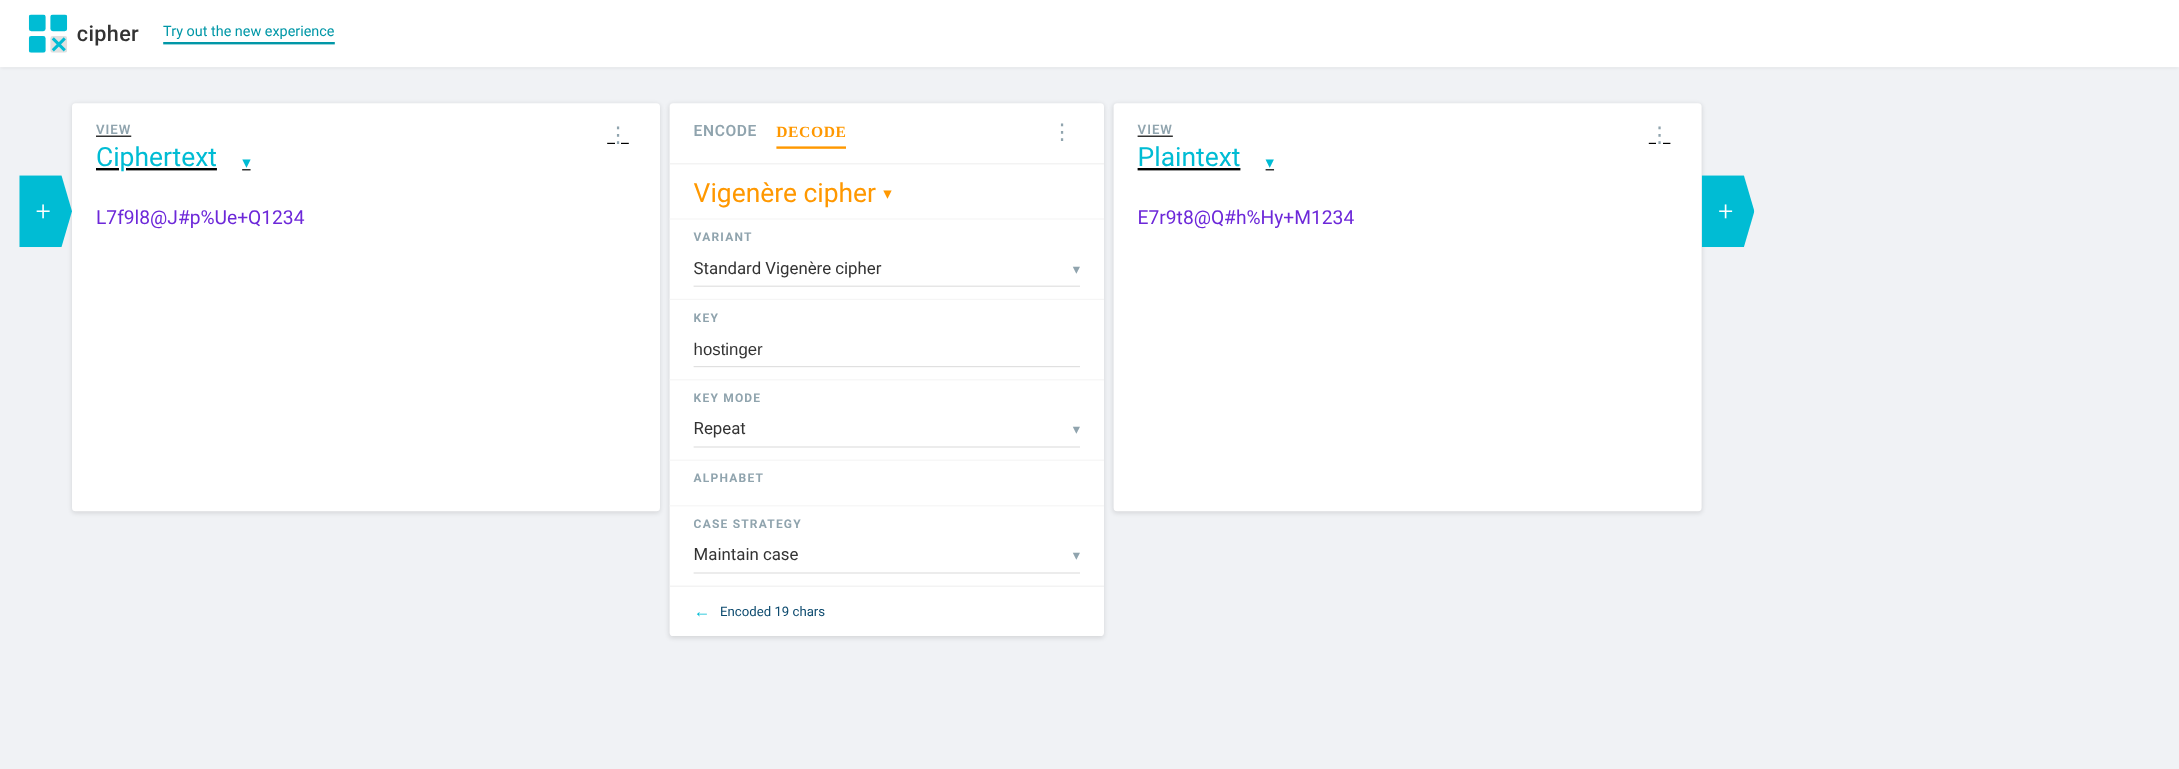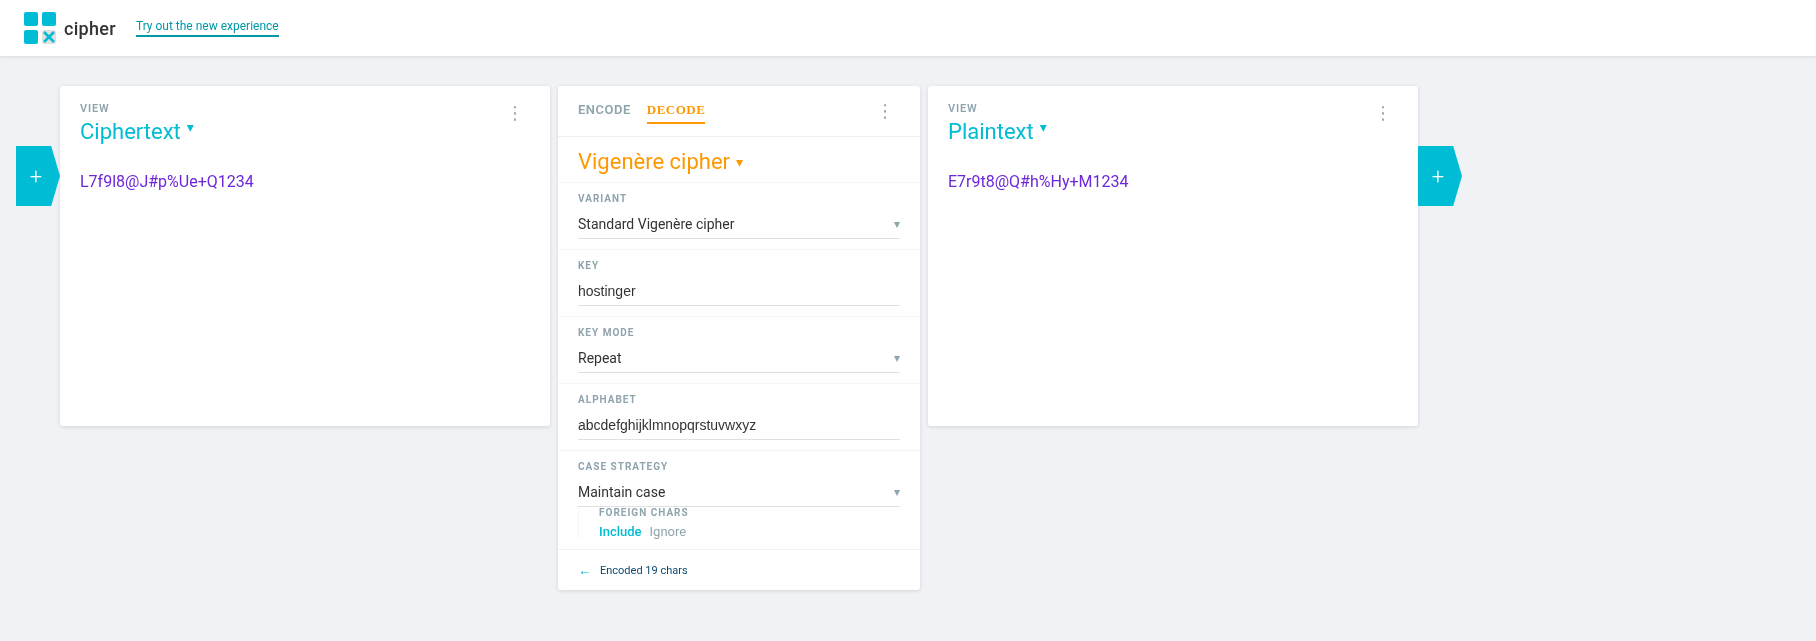--- a/index.html
+++ b/index.html
@@ -73,37 +73,38 @@
       flex-shrink: 0;
       overflow: hidden;
     }
 
     .panel-header {
       padding: 16px 20px 12px 20px;
       display: flex;
       justify-content: space-between;
       align-items: flex-start;
       border-bottom: none;
+      text-decoration: underline;
     }
     .panel-header-left {
       display: flex;
       flex-direction: column;
       gap: 4px;
     }
     .panel-section-label {
       font-size: 11px;
       font-weight: 600;
       color: #90a4ae;
       letter-spacing: 0.8px;
       text-transform: uppercase;
     }
     .panel-title-row {
       display: flex;
-      align-items: flex-start;
-      gap: 6px;
+      align-items: flex-end;
+      gap: 21px;
       cursor: pointer;
     }
     .panel-title {
       font-size: 22px;
       font-weight: 400;
       color: #00bcd4;
     }
     .panel-title-arrow {
       color: #00bcd4;
       font-size: 14px;
@@ -351,36 +352,28 @@
     <div class="field-group">
       <div class="field-label">KEY MODE</div>
       <div class="field-select select-row">
         <span>Repeat</span>
         <span class="field-select-chevron">▾</span>
       </div>
     </div>
 
     <div class="field-group">
       <div class="field-label">ALPHABET</div>
-      <input class="field-input" type="text" value="abcdefghijklmnopqrstuvwxyz" style="">
     </div>
 
     <div class="two-col-fields">
       <div class="col-field">
         <div class="field-label">CASE STRATEGY</div>
         <div class="field-select select-row">
           <span>Maintain case</span>
           <span class="field-select-chevron">▾</span>
-        </div>
-      </div>
-      <div class="col-field">
-        <div class="field-label">FOREIGN CHARS</div>
-        <div class="foreign-chars-options">
-          <span class="foreign-option active">Include</span>
-          <span class="foreign-option inactive">Ignore</span>
         </div>
       </div>
     </div>
 
     <div class="encoder-footer">
       <span class="footer-arrow-icon">←</span>
       <span class="footer-status">Encoded 19 chars</span>
     </div>
   </div>
 

